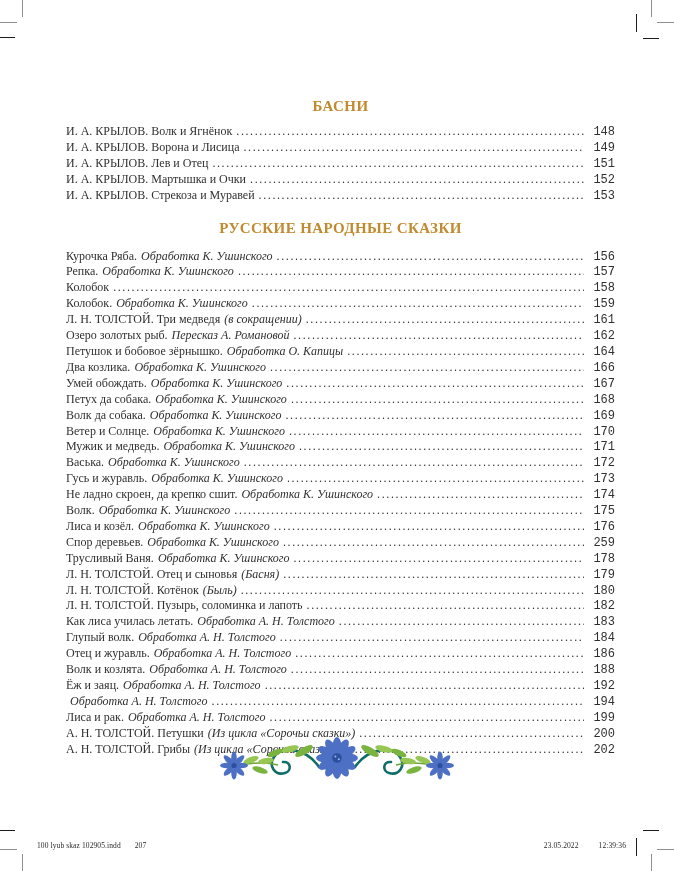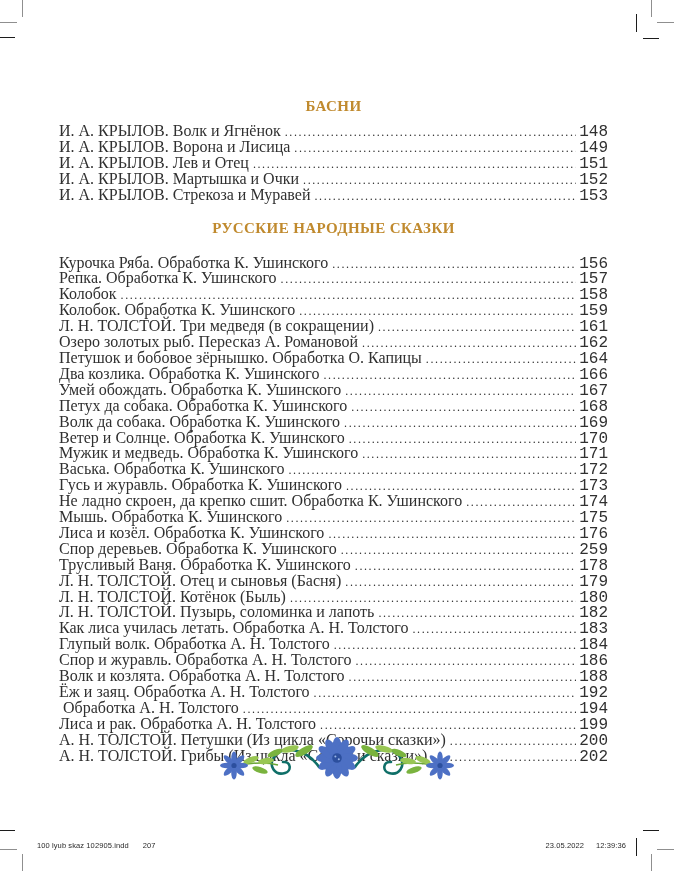--- a/index.html
+++ b/index.html
@@ -10,62 +10,62 @@
   }
   #page{position:relative;width:674px;height:871px;background:#ffffff;}
 
   
   .cm{position:absolute;background:#8f8f8f;}
   .cm.black{background:#1c1c1c;}
   .cm-h{height:1px;}
   .cm-v{width:1px;}
 
   
-  #content{position:absolute;left:59px;top:97px;width:549px;color:#303030;}
+  #content{position:absolute;left:66px;top:97px;width:549px;color:#303030;}
 
   .sec-title{
     margin:0;text-align:center;color:#c08a2e;
     font-size:15px;font-weight:bold;letter-spacing:0.4px;
     line-height:18px;
   }
   #section-basni .sec-title{margin-bottom:9px;}
   #section-skazki{margin-top:15px;}
-  #section-skazki .sec-title{margin-bottom:19px;}
+  #section-skazki .sec-title{margin-bottom:12px;}
 
   .entries{display:block;}
   .row{
     display:flex;align-items:baseline;
-    font-size:16px;line-height:14.9px;
+    font-size:12px;line-height:14.9px;
     white-space:nowrap;
   }
   .row .t{flex:0 0 auto;}
-  .row .i{flex:0 0 auto;margin-left:4px;}
+  .row .i{flex:0 0 auto;font-style:italic;margin-left:4px;}
   .row .leader{
     flex:1 1 auto;overflow:hidden;white-space:nowrap;
     margin:0 3px 0 4px;min-width:10px;
   }
   .row .leader::after{
     content:"..........................................................................................................................................................................";
     letter-spacing:1.6px;font-size:12px;color:#303030;
   }
   .row .pg{flex:0 0 auto;min-width:28px;text-align:right;font-family:Liberation Mono, monospace;}
 
   
   #ornament-wrap{position:absolute;left:50%;top:736px;transform:translateX(-50%);}
 
   
   .slug{
     position:absolute;top:841px;
-    font-family:Liberation Sans, sans-serif;
+    font-family:Liberation Serif, serif;
     font-size:7.5px;color:#2a2a2a;letter-spacing:0.1px;
   }
   #slug-left{left:37px;}
   #slug-left .sheet{margin-left:14px;}
   #slug-right{right:48px;}
-  #slug-right .time{margin-left:12px;}
+  #slug-right .time{margin-left:20px;}
 </style>
 </head>
 <body>
 
 <div id="page">
 
   <div>
     <div class="cm cm-v" style="left:22px;top:0;height:17px;"></div>
     <div class="cm cm-h" style="top:22px;left:0;width:17px;"></div>
     <div class="cm cm-h black" style="top:37px;left:0;width:15px;"></div>
@@ -212,21 +212,21 @@
             <span class="leader"></span>
             <span class="pg">173</span>
           </div>
           <div class="row">
             <span class="t">Не ладно скроен, да крепко сшит.</span>
             <span class="i">Обработка К. Ушинского</span>
             <span class="leader"></span>
             <span class="pg">174</span>
           </div>
           <div class="row">
-            <span class="t">Мышь.</span>
+            <span class="t">Волк.</span>
             <span class="i">Обработка К. Ушинского</span>
             <span class="leader"></span>
             <span class="pg">175</span>
           </div>
           <div class="row">
             <span class="t">Лиса и козёл.</span>
             <span class="i">Обработка К. Ушинского</span>
             <span class="leader"></span>
             <span class="pg">176</span>
           </div>
@@ -265,21 +265,21 @@
             <span class="leader"></span>
             <span class="pg">183</span>
           </div>
           <div class="row">
             <span class="t">Глупый волк.</span>
             <span class="i">Обработка А. Н. Толстого</span>
             <span class="leader"></span>
             <span class="pg">184</span>
           </div>
           <div class="row">
-            <span class="t">Спор и журавль.</span>
+            <span class="t">Отец и журавль.</span>
             <span class="i">Обработка А. Н. Толстого</span>
             <span class="leader"></span>
             <span class="pg">186</span>
           </div>
           <div class="row">
             <span class="t">Волк и козлята.</span>
             <span class="i">Обработка А. Н. Толстого</span>
             <span class="leader"></span>
             <span class="pg">188</span>
           </div>

